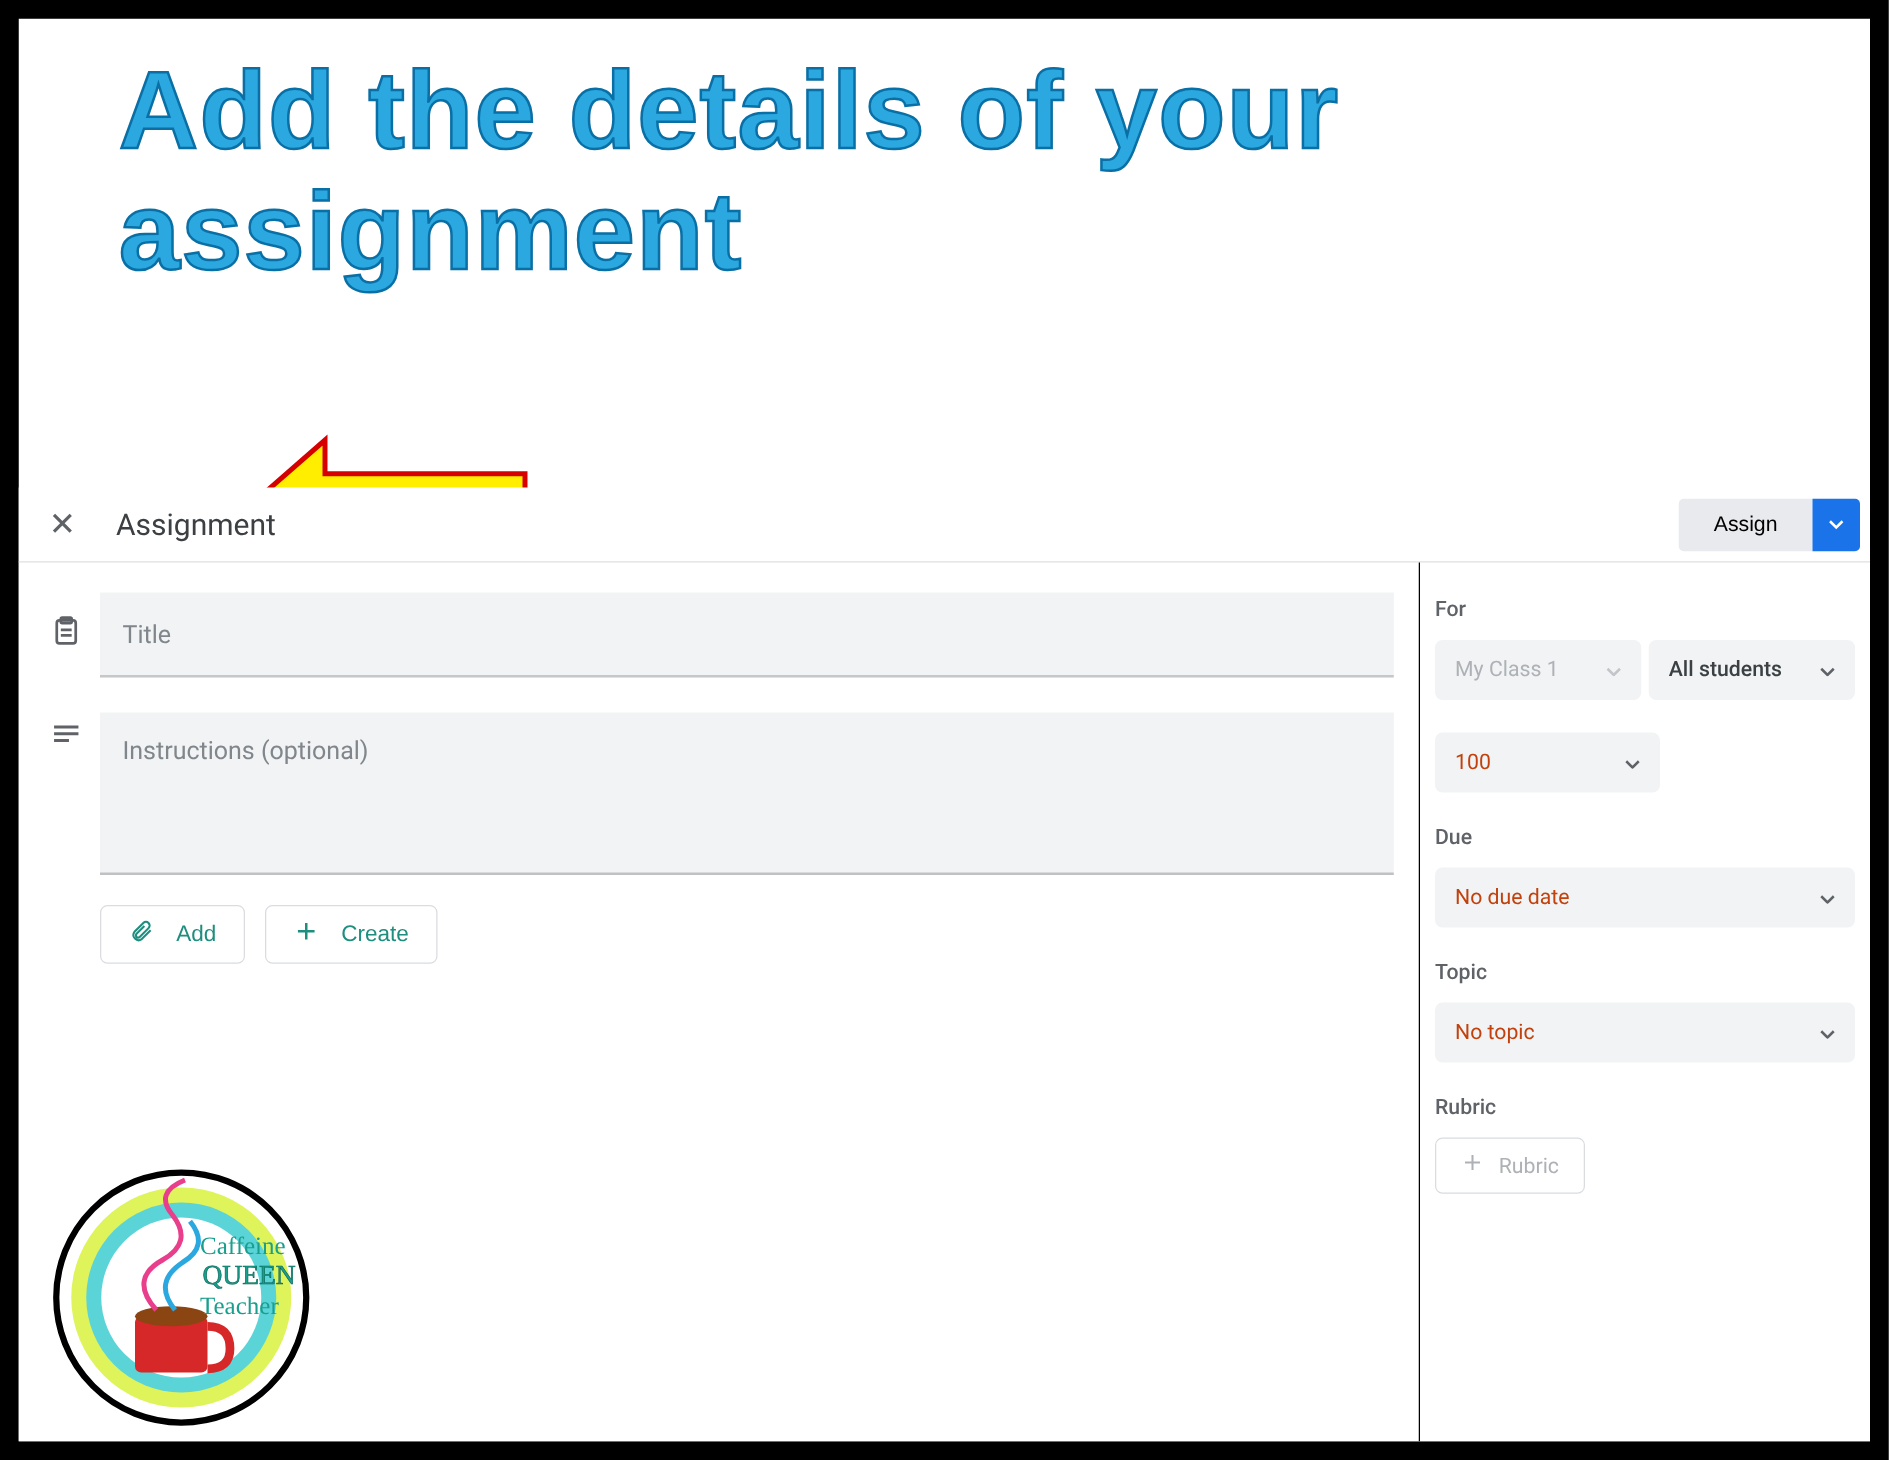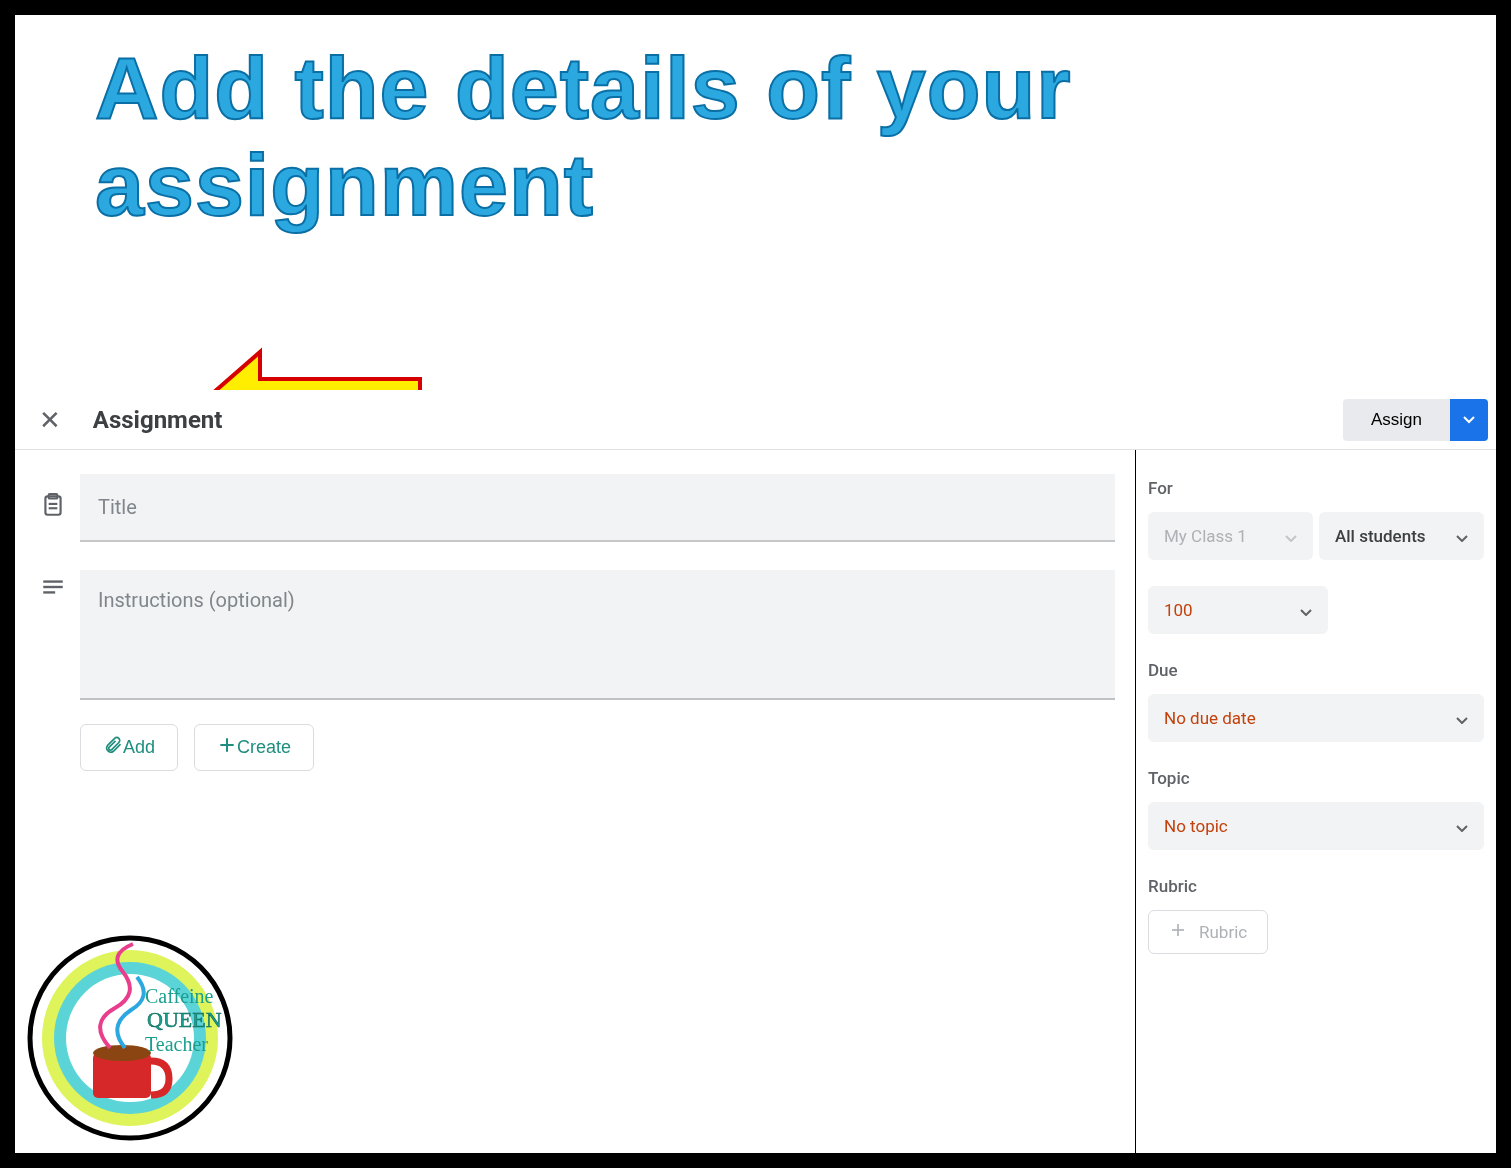--- a/index.html
+++ b/index.html
@@ -47,21 +47,21 @@
     font-size: 26px;
     color: #5f6368;
     padding: 8px 14px;
     cursor: pointer;
     font-weight: 300;
   }
   .topbar-title {
     font-size: 24px;
     color: #3c4043;
     margin-left: 18px;
-    font-weight: 700;
+    font-weight: 400;
   }
   .spacer { flex: 1; }
   .assign-btn {
     background: #e8eaed;
     color: #000000;
     font-size: 17px;
     font-weight: 500;
     padding: 11px 28px;
     border: none;
     border-radius: 4px 0 0 4px;
@@ -120,21 +120,21 @@
   }
   .title-field::placeholder, .inst-field::placeholder { color: #80868b; }
   .action-row {
     margin-top: 24px;
     display: flex;
     gap: 16px;
   }
   .chip-btn {
     display: inline-flex;
     align-items: center;
-    gap: 0;
+    gap: 18px;
     background: #fff;
     border: 1px solid #dadce0;
     border-radius: 6px;
     padding: 10px 22px;
     font-size: 18px;
     font-weight: 500;
     color: #1e8e7e;
     cursor: pointer;
   }
   .chip-btn svg { width: 20px; height: 20px; }
@@ -187,21 +187,21 @@
   .arrow {
     position: absolute;
     pointer-events: none;
   }
   .arrow svg { width: 100%; height: 100%; }
 
   
   .logo {
     position: absolute;
     bottom: 10px;
-    left: 10px;
+    left: 25px;
     width: 210px;
     height: 210px;
   }
 </style>
 </head>
 <body>
 
 <div class="frame">
 
   <div class="tutorial-heading">Add the details of your assignment</div>

